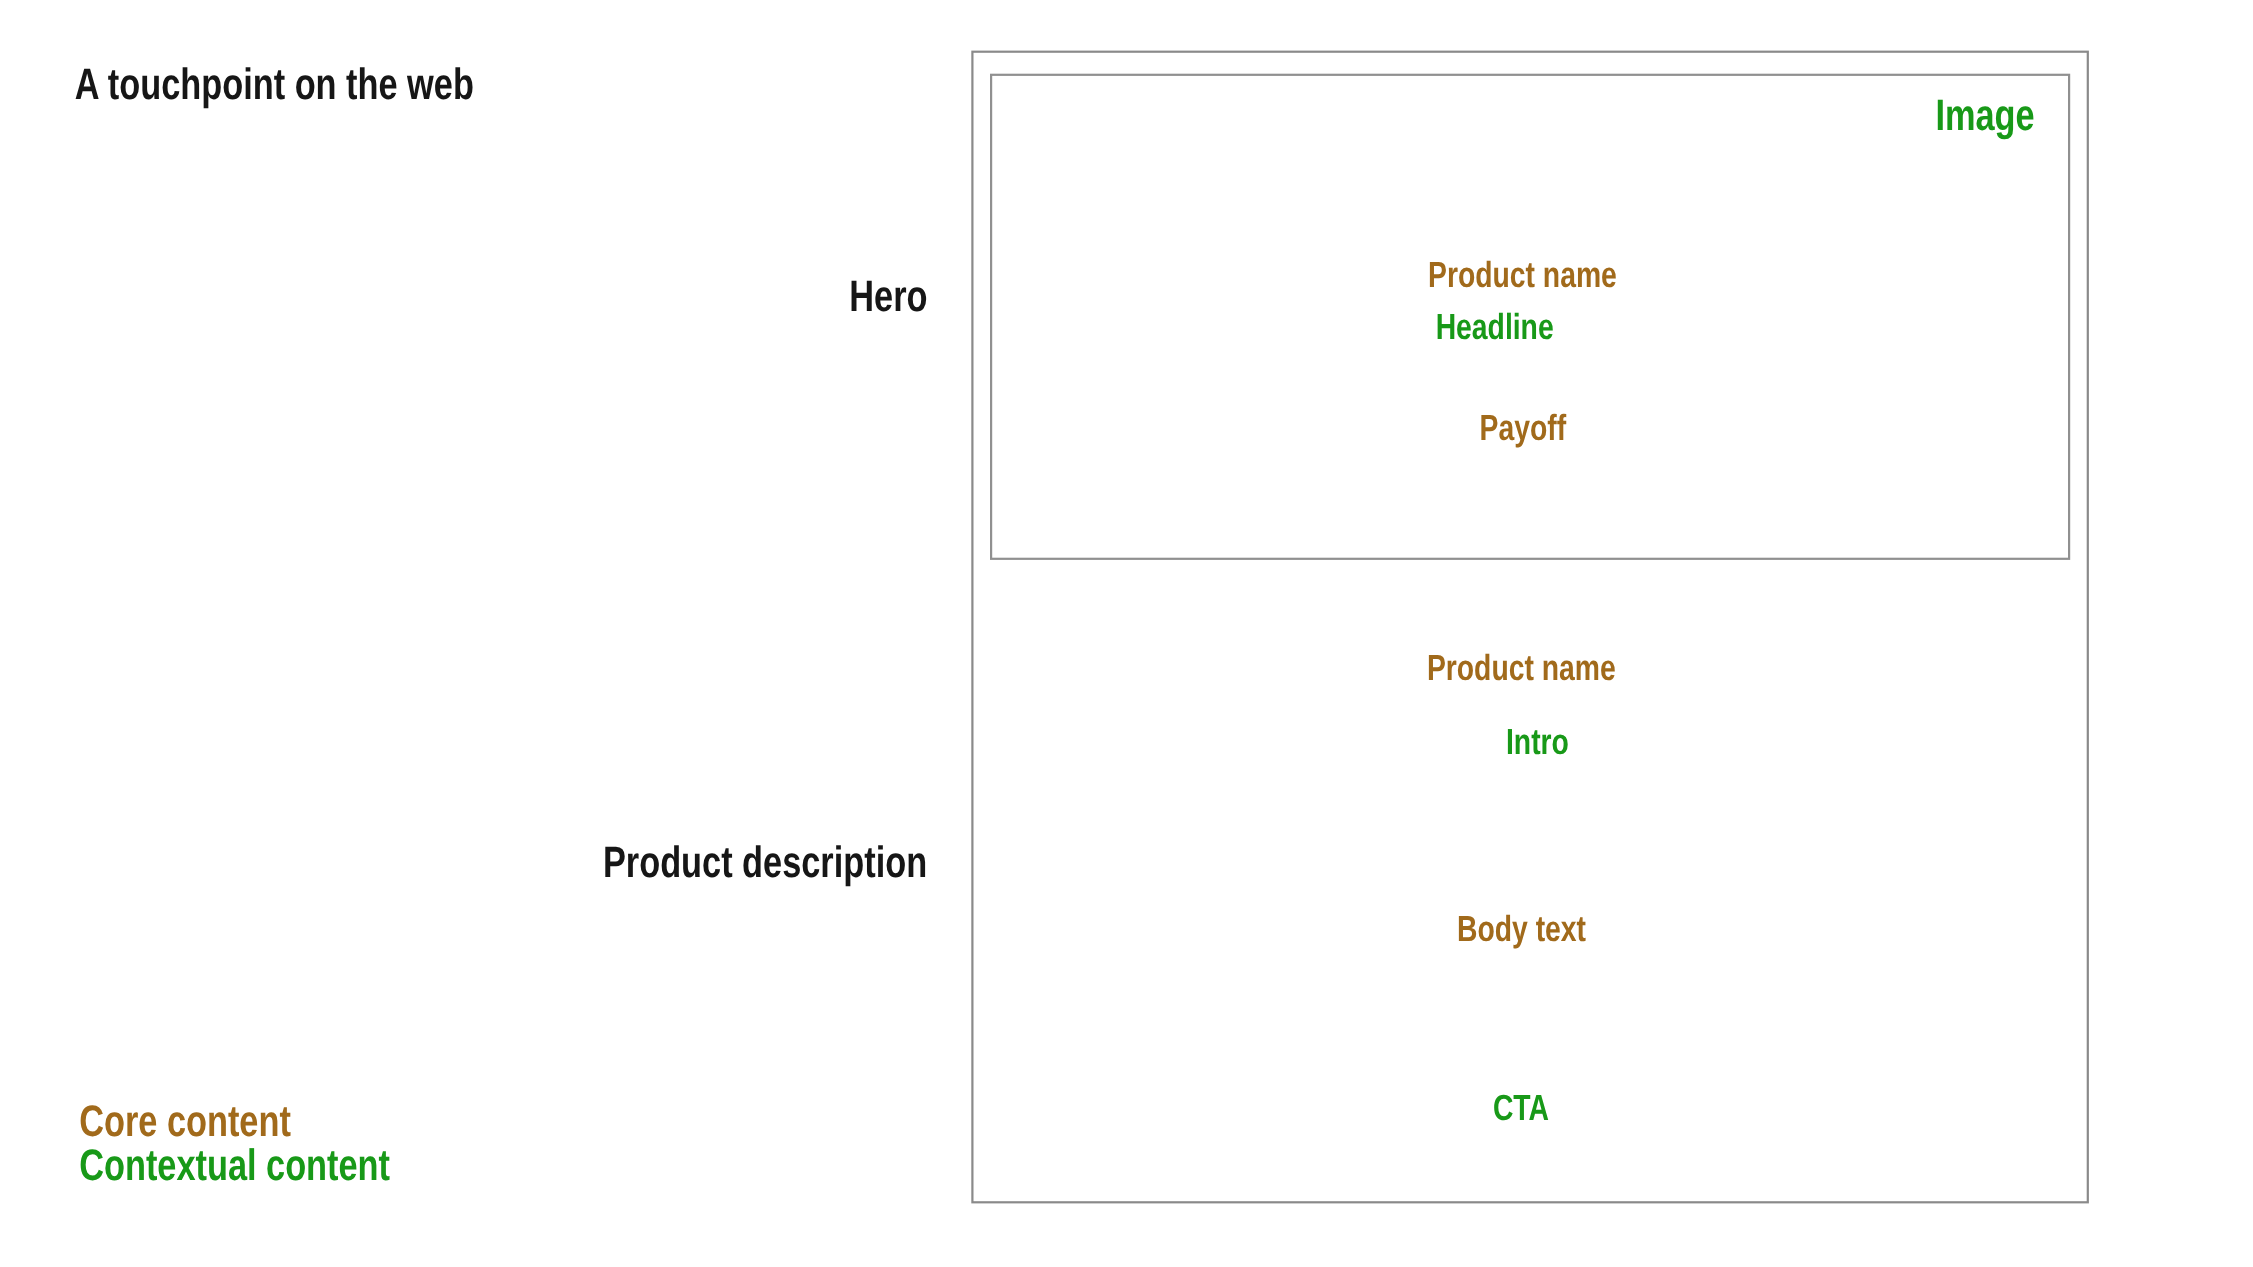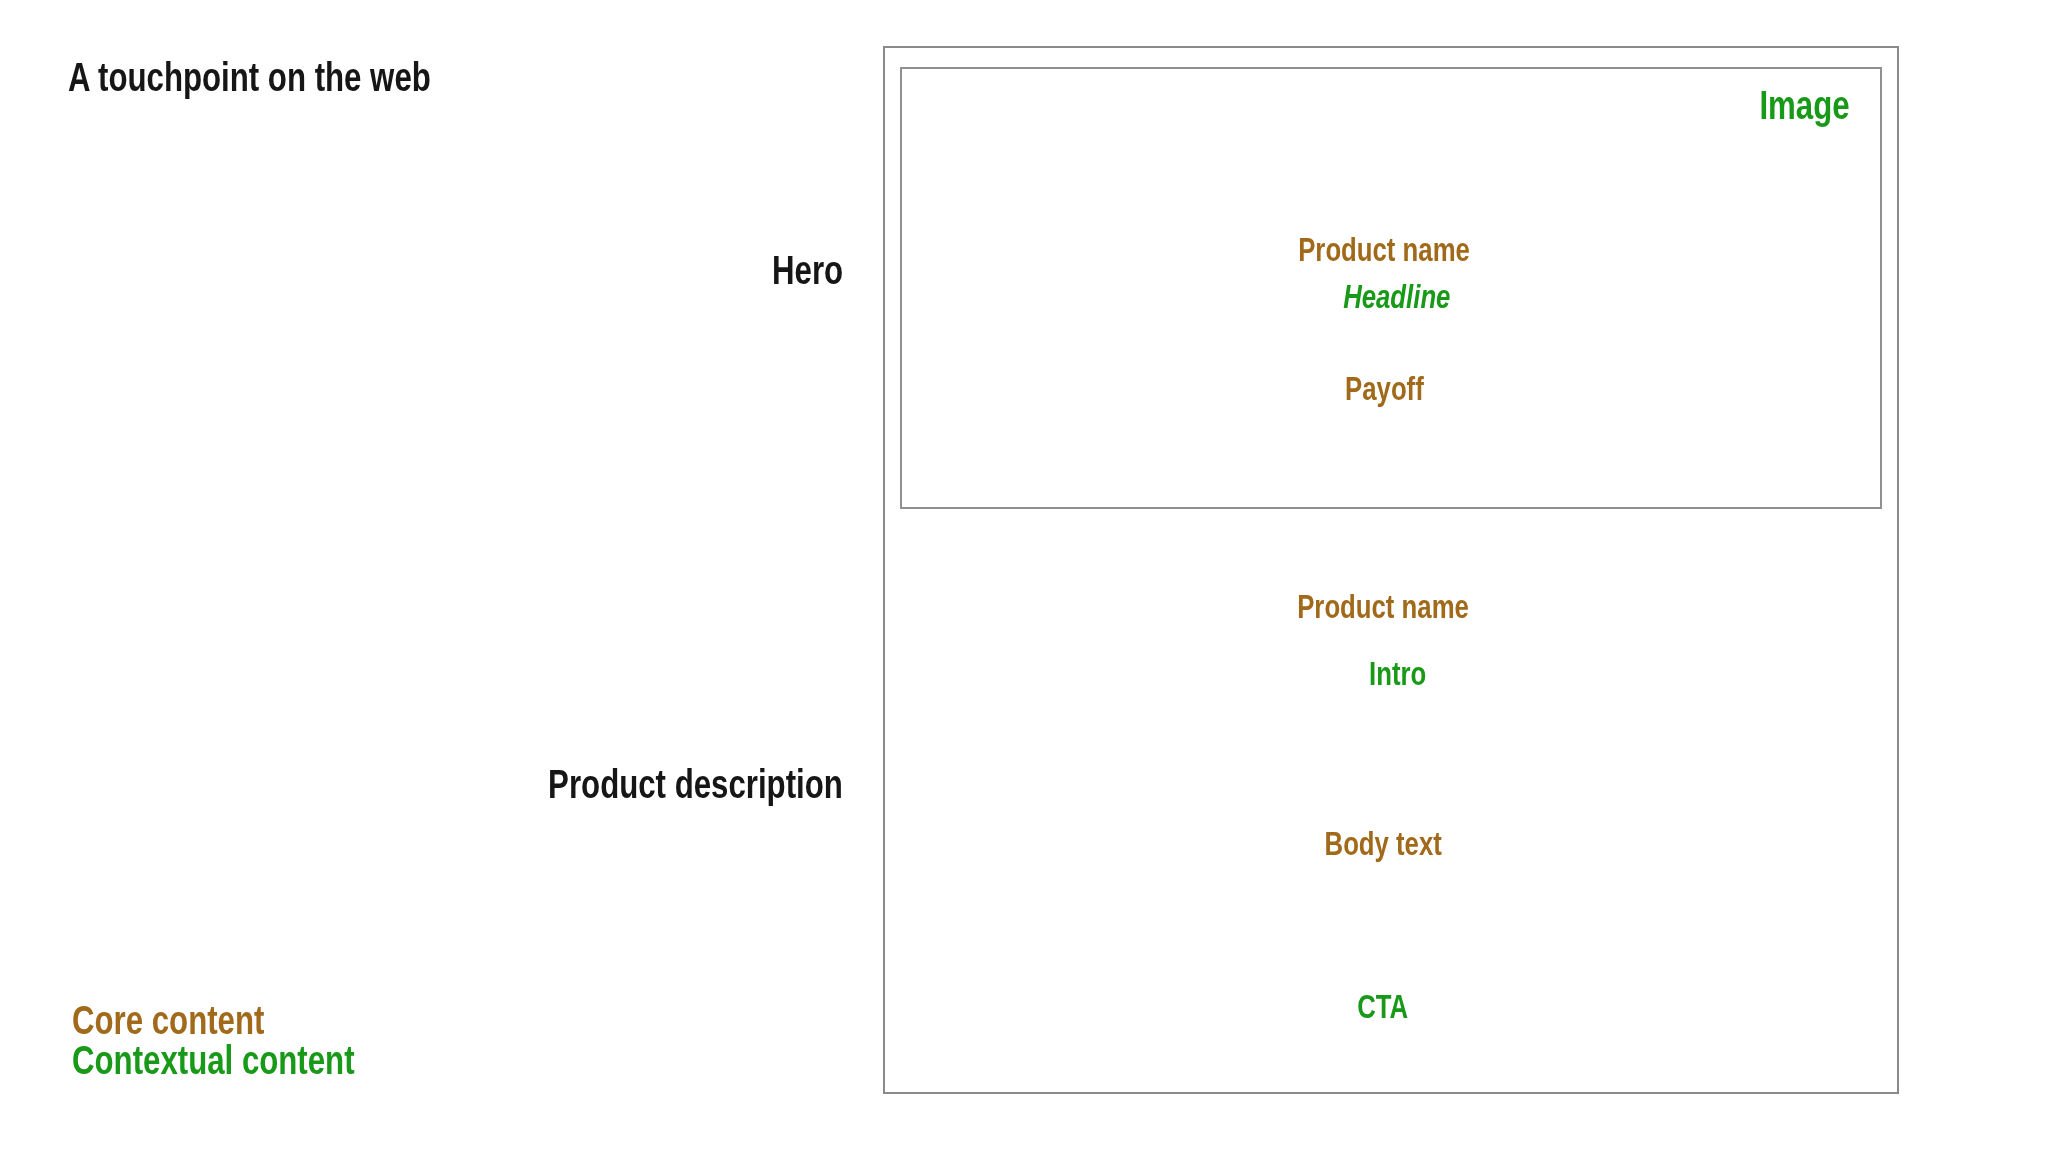--- a/index.html
+++ b/index.html
@@ -44,21 +44,21 @@
   <div class="t blk sxr" style="right:1205px;top:248px;">Hero</div>
 
   <div class="t blk sxr" style="right:1205px;top:762px;">Product description</div>
 
   <div class="t ctx sxr" style="right:198px;top:83px;">Image</div>
 
   <div class="cwrap core" style="left:900px;width:968px;top:228px;">
     <span>Product name</span>
   </div>
 
-  <div class="cwrap ctx" style="left:913px;width:968px;top:275px;font-style:italic;">
+  <div class="cwrap ctx" style="left:875px;width:968px;top:275px;">
     <span>Headline</span>
   </div>
 
   <div class="cwrap core" style="left:900px;width:968px;top:367px;">
     <span>Payoff</span>
   </div>
 
   <div class="cwrap core" style="left:883px;width:1000px;top:585px;">
     <span>Product name</span>
   </div>

